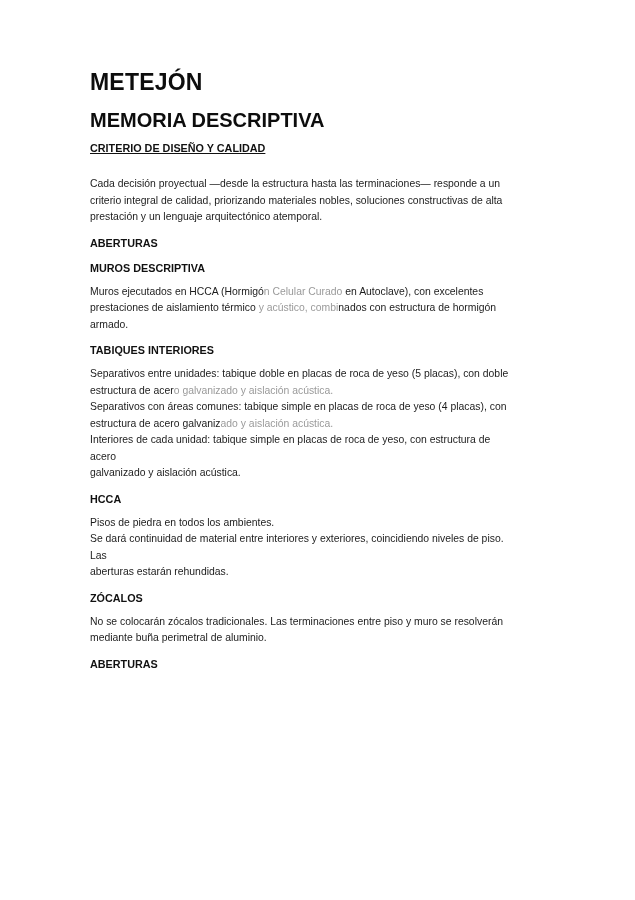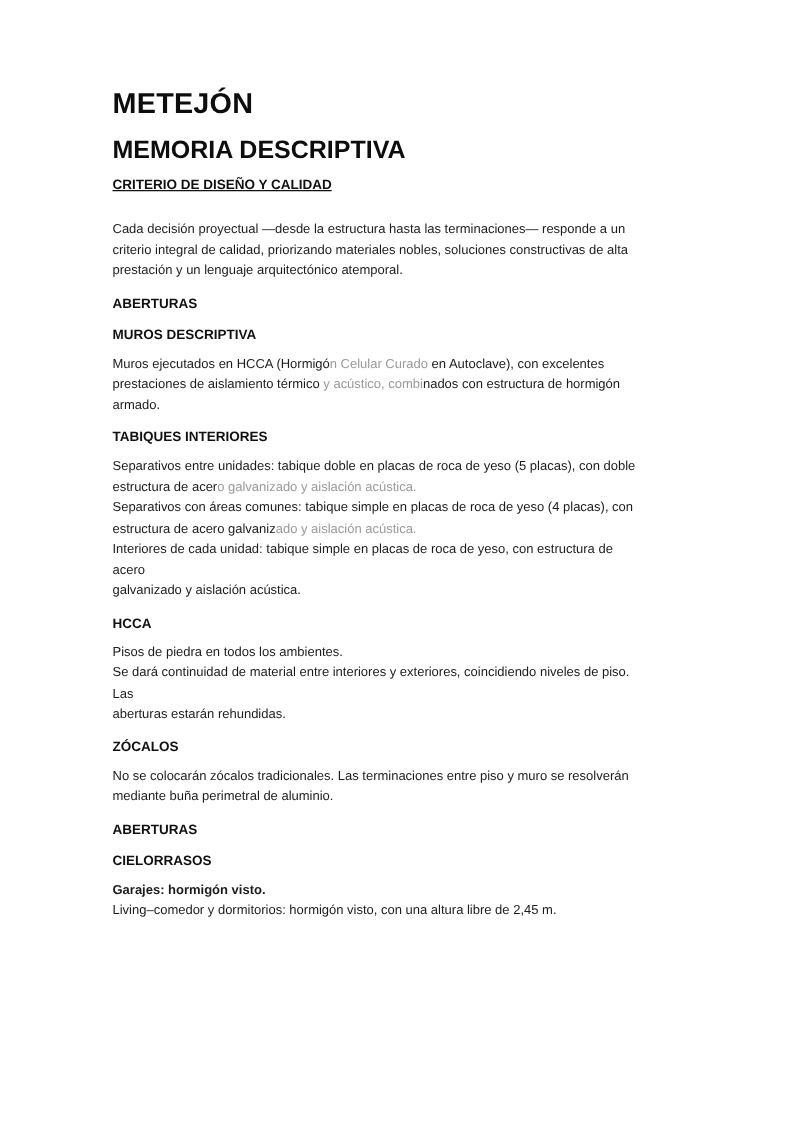--- a/index.html
+++ b/index.html
@@ -97,19 +97,14 @@
 aberturas estarán rehundidas.</span></p>
       </div>
       <div class="section">
         <h3>ZÓCALOS</h3>
         <p><span class="run">No se colocarán zócalos tradicionales. Las terminaciones entre piso y muro se resolverán
 mediante buña perimetral de aluminio.</span></p>
       </div>
       <div class="section">
         <h3>ABERTURAS</h3>
       </div>
-      <div class="section">
-        <h3>CIELORRASOS</h3>
-        <p><span class="run bold">Garajes: hormigón visto.</span><span class="run">
-Living–comedor y dormitorios: hormigón visto, con una altura libre de 2,45 m.</span></p>
-      </div>
     </div>
 </div>
 
 </body></html>

